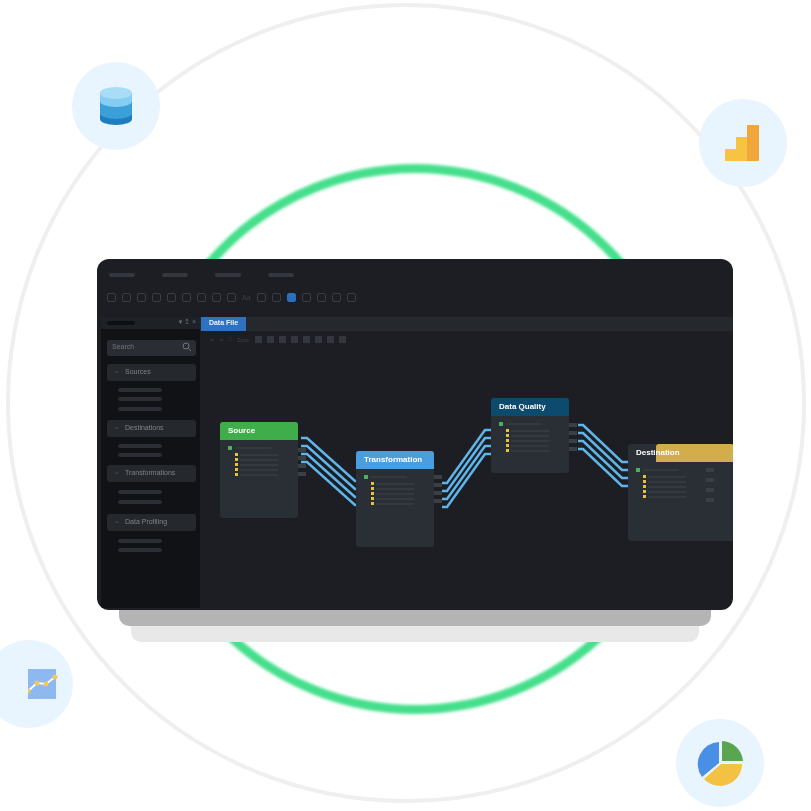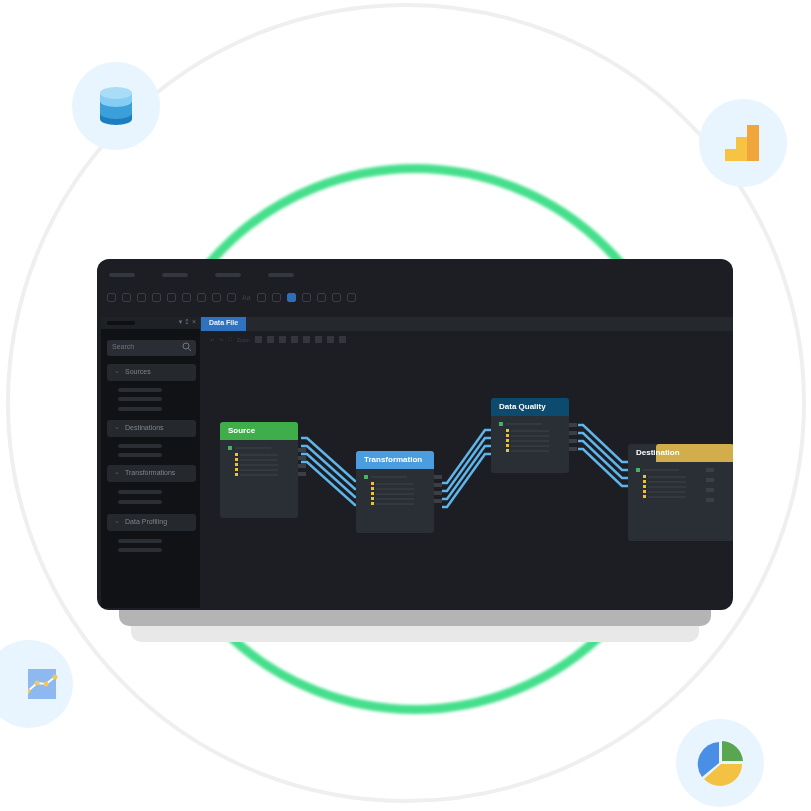--- a/index.html
+++ b/index.html
@@ -208,21 +208,21 @@
     <div class="row-line" style="top:37px;left:20px;"></div>
     <div class="row-line" style="top:42px;left:20px;"></div>
     <div class="row-line" style="top:47px;left:20px;"></div>
     <div class="row-line" style="top:52px;left:20px;"></div>
     <div class="port" style="left:78px;top:26px;"></div>
     <div class="port" style="left:78px;top:34px;"></div>
     <div class="port" style="left:78px;top:42px;"></div>
     <div class="port" style="left:78px;top:50px;"></div>
   </div>
 
-  <div class="node" style="left:259px;top:192px;height:82px;">
+  <div class="node" style="left:259px;top:192px;height:96px;">
     <div class="node-head" style="background:#4a9ee0;">
       <span>Transformation</span>
     </div>
     <div class="row-green"></div>
     <div class="row-line" style="top:25px;left:15px;width:36px;"></div>
     <div class="row-yellow" style="top:31px;"></div>
     <div class="row-yellow" style="top:36px;"></div>
     <div class="row-yellow" style="top:41px;"></div>
     <div class="row-yellow" style="top:46px;"></div>
     <div class="row-yellow" style="top:51px;"></div>

